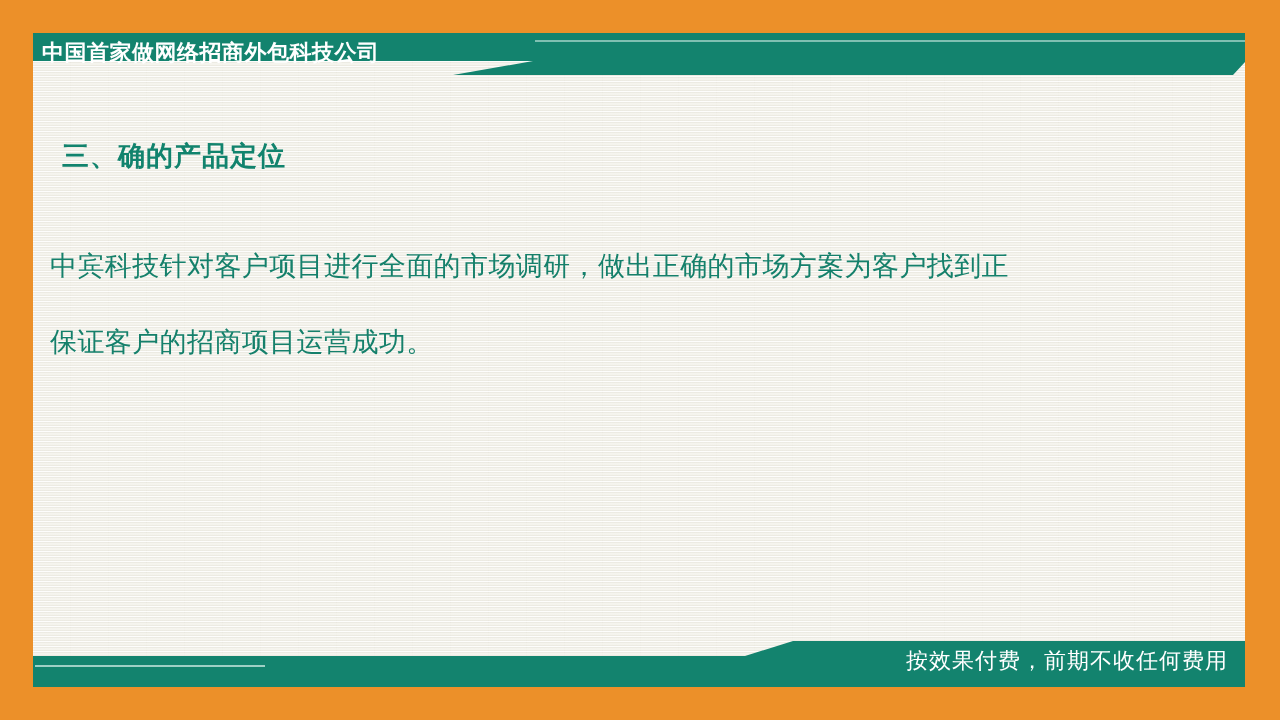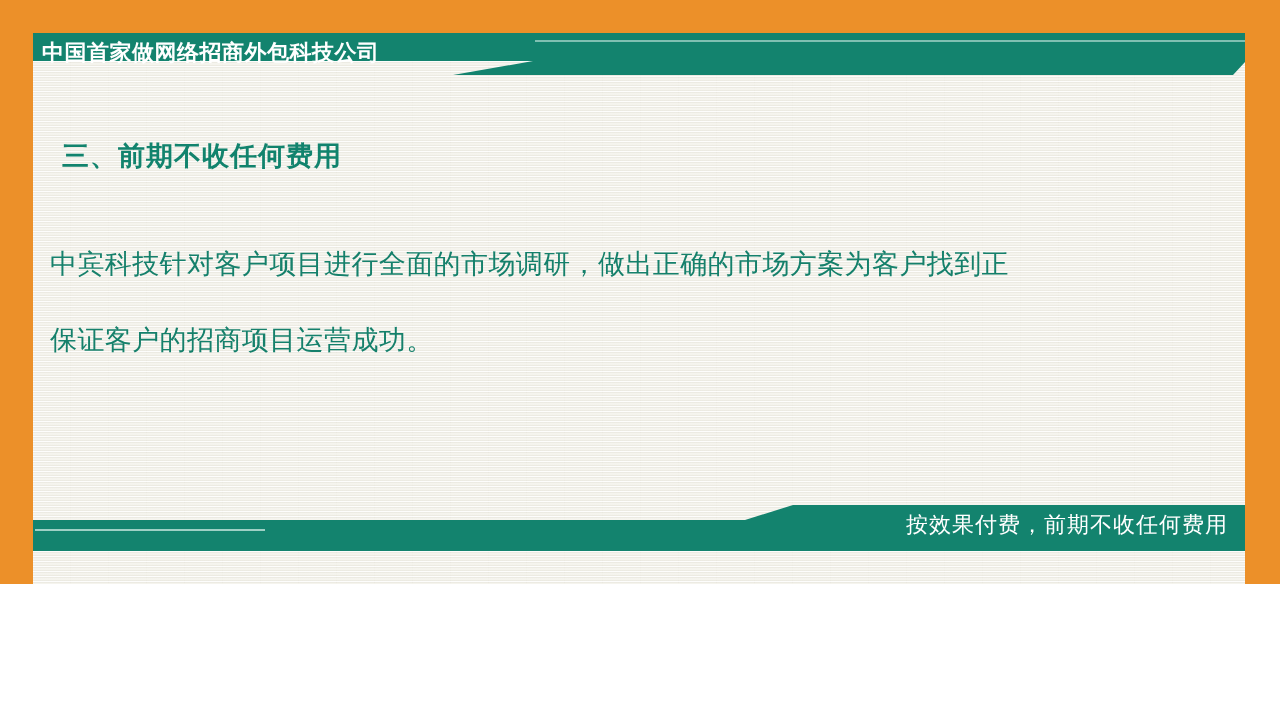--- a/index.html
+++ b/index.html
@@ -3,21 +3,21 @@
 <meta charset="utf-8">
 <style>
   html, body {
     margin: 0;
     padding: 0;
     background: #ffffff;
   }
   #slide {
     position: relative;
     width: 1280px;
-    height: 584px;
+    height: 720px;
     overflow: hidden;
     background: #ec9029;
     font-family: "Liberation Sans", sans-serif;
   }
 
   
   .canvas {
     position: absolute;
     left: 33px;
     top: 33px;
@@ -90,21 +90,20 @@
     z-index: 5;
     color: #15806b;
     font-family: "DejaVu Serif", "Liberation Serif", serif;
     font-size: 27px;
     line-height: 76px;
     letter-spacing: 0.4px;
   }
   .body-text p {
     margin: 0;
     white-space: nowrap;
-    font-family: Liberation Mono, monospace;
   }
 
   
   .footer-band {
     position: absolute;
     left: 33px;
     bottom: 33px;
     width: 1212px;
     height: 58px;
     z-index: 4;
@@ -135,21 +134,21 @@
     <svg width="1212" height="42" viewBox="0 0 1212 42" xmlns="http://www.w3.org/2000/svg">
 
       <path d="M0,0 L1212,0 L1212,29 L1200,42 L420,42 L500,28 L0,28 Z" fill="#13836e"></path>
 
       <rect x="502" y="7" width="710" height="2" fill="#7fc0b2"></rect>
     </svg>
   </div>
 
   <div class="header-title">中国首家做网络招商外包科技公司</div>
 
-  <div class="section-title">三、前期不收任何费用</div>
+  <div class="section-title">三、确的产品定位</div>
 
   <div class="body-text">
     <p>中宾科技针对客户项目进行全面的市场调研，做出正确的市场方案为客户找到正</p>
     <p>保证客户的招商项目运营成功。</p>
   </div>
 
   <div class="footer-band">
     <svg width="1212" height="58" viewBox="0 0 1212 58" xmlns="http://www.w3.org/2000/svg">
 
       <path d="M1212,12 L1212,58 L0,58 L0,27 L712,27 L760,12 Z" fill="#13836e"></path>

